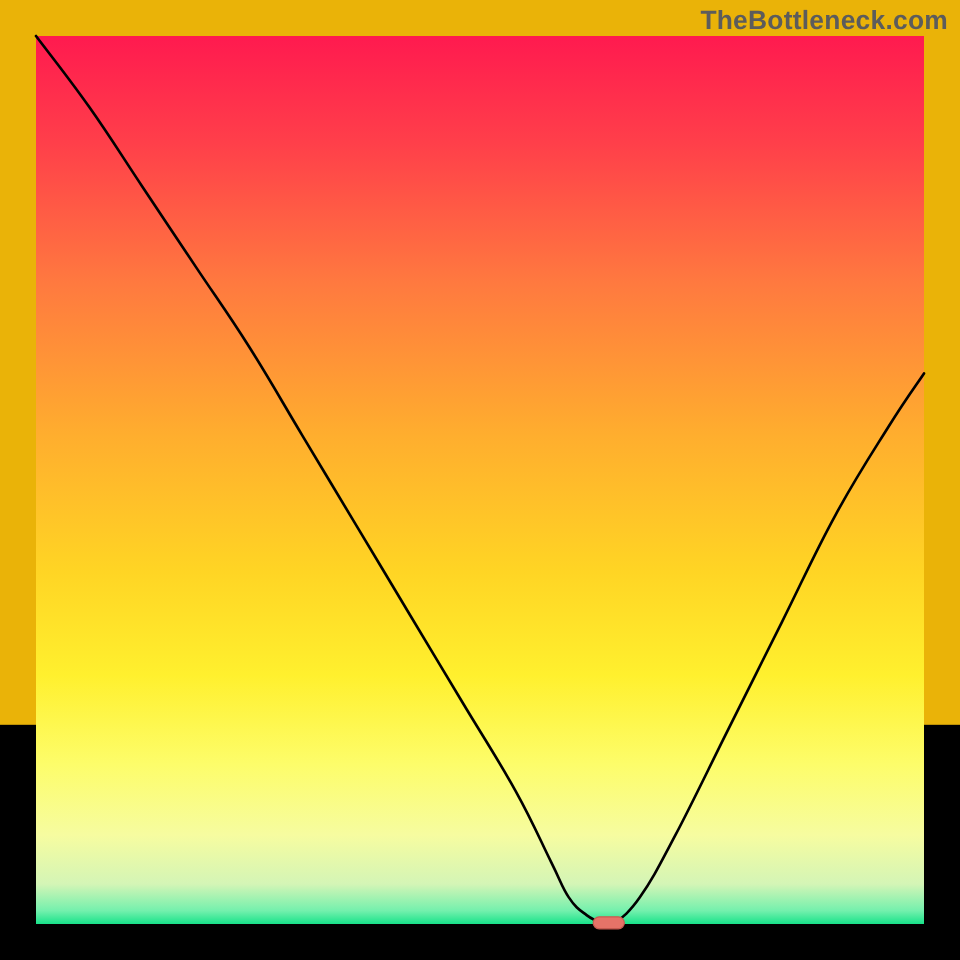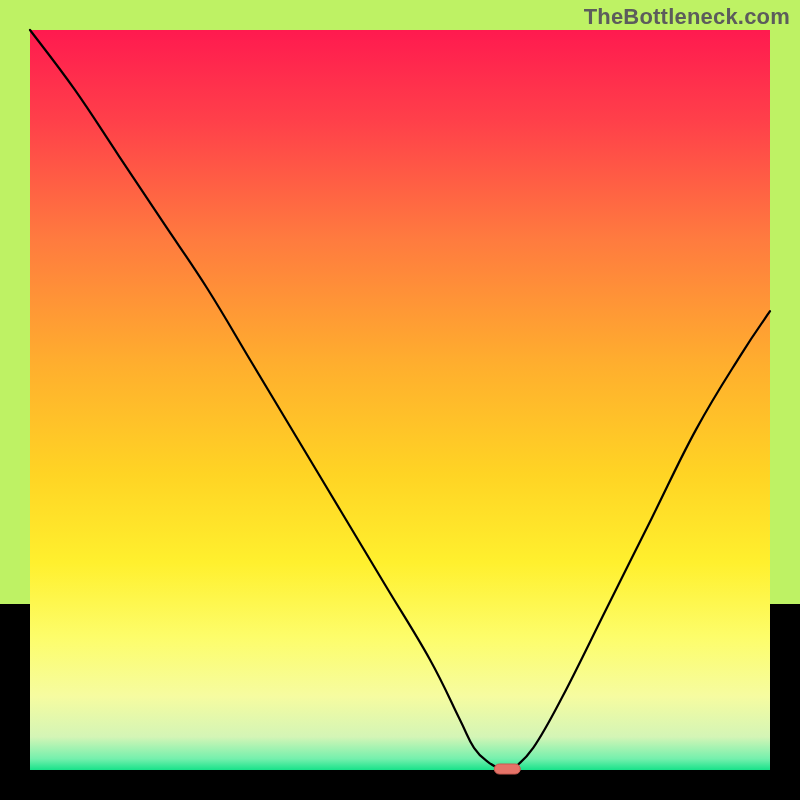--- a/index.html
+++ b/index.html
@@ -8,21 +8,21 @@
     width: 800px;
     height: 800px;
     background: #000;
     overflow: hidden;
     font-family: Arial, Helvetica, sans-serif;
   }
   .frame {
     position: relative;
     width: 800px;
     height: 604px;
-    background: #bef264;
+    background: #eab308;
   }
   .watermark {
     position: absolute;
     top: 4px;
     right: 10px;
     color: #5c5c5c;
     font-size: 22px;
     font-weight: 600;
     letter-spacing: 0.2px;
     z-index: 5;

